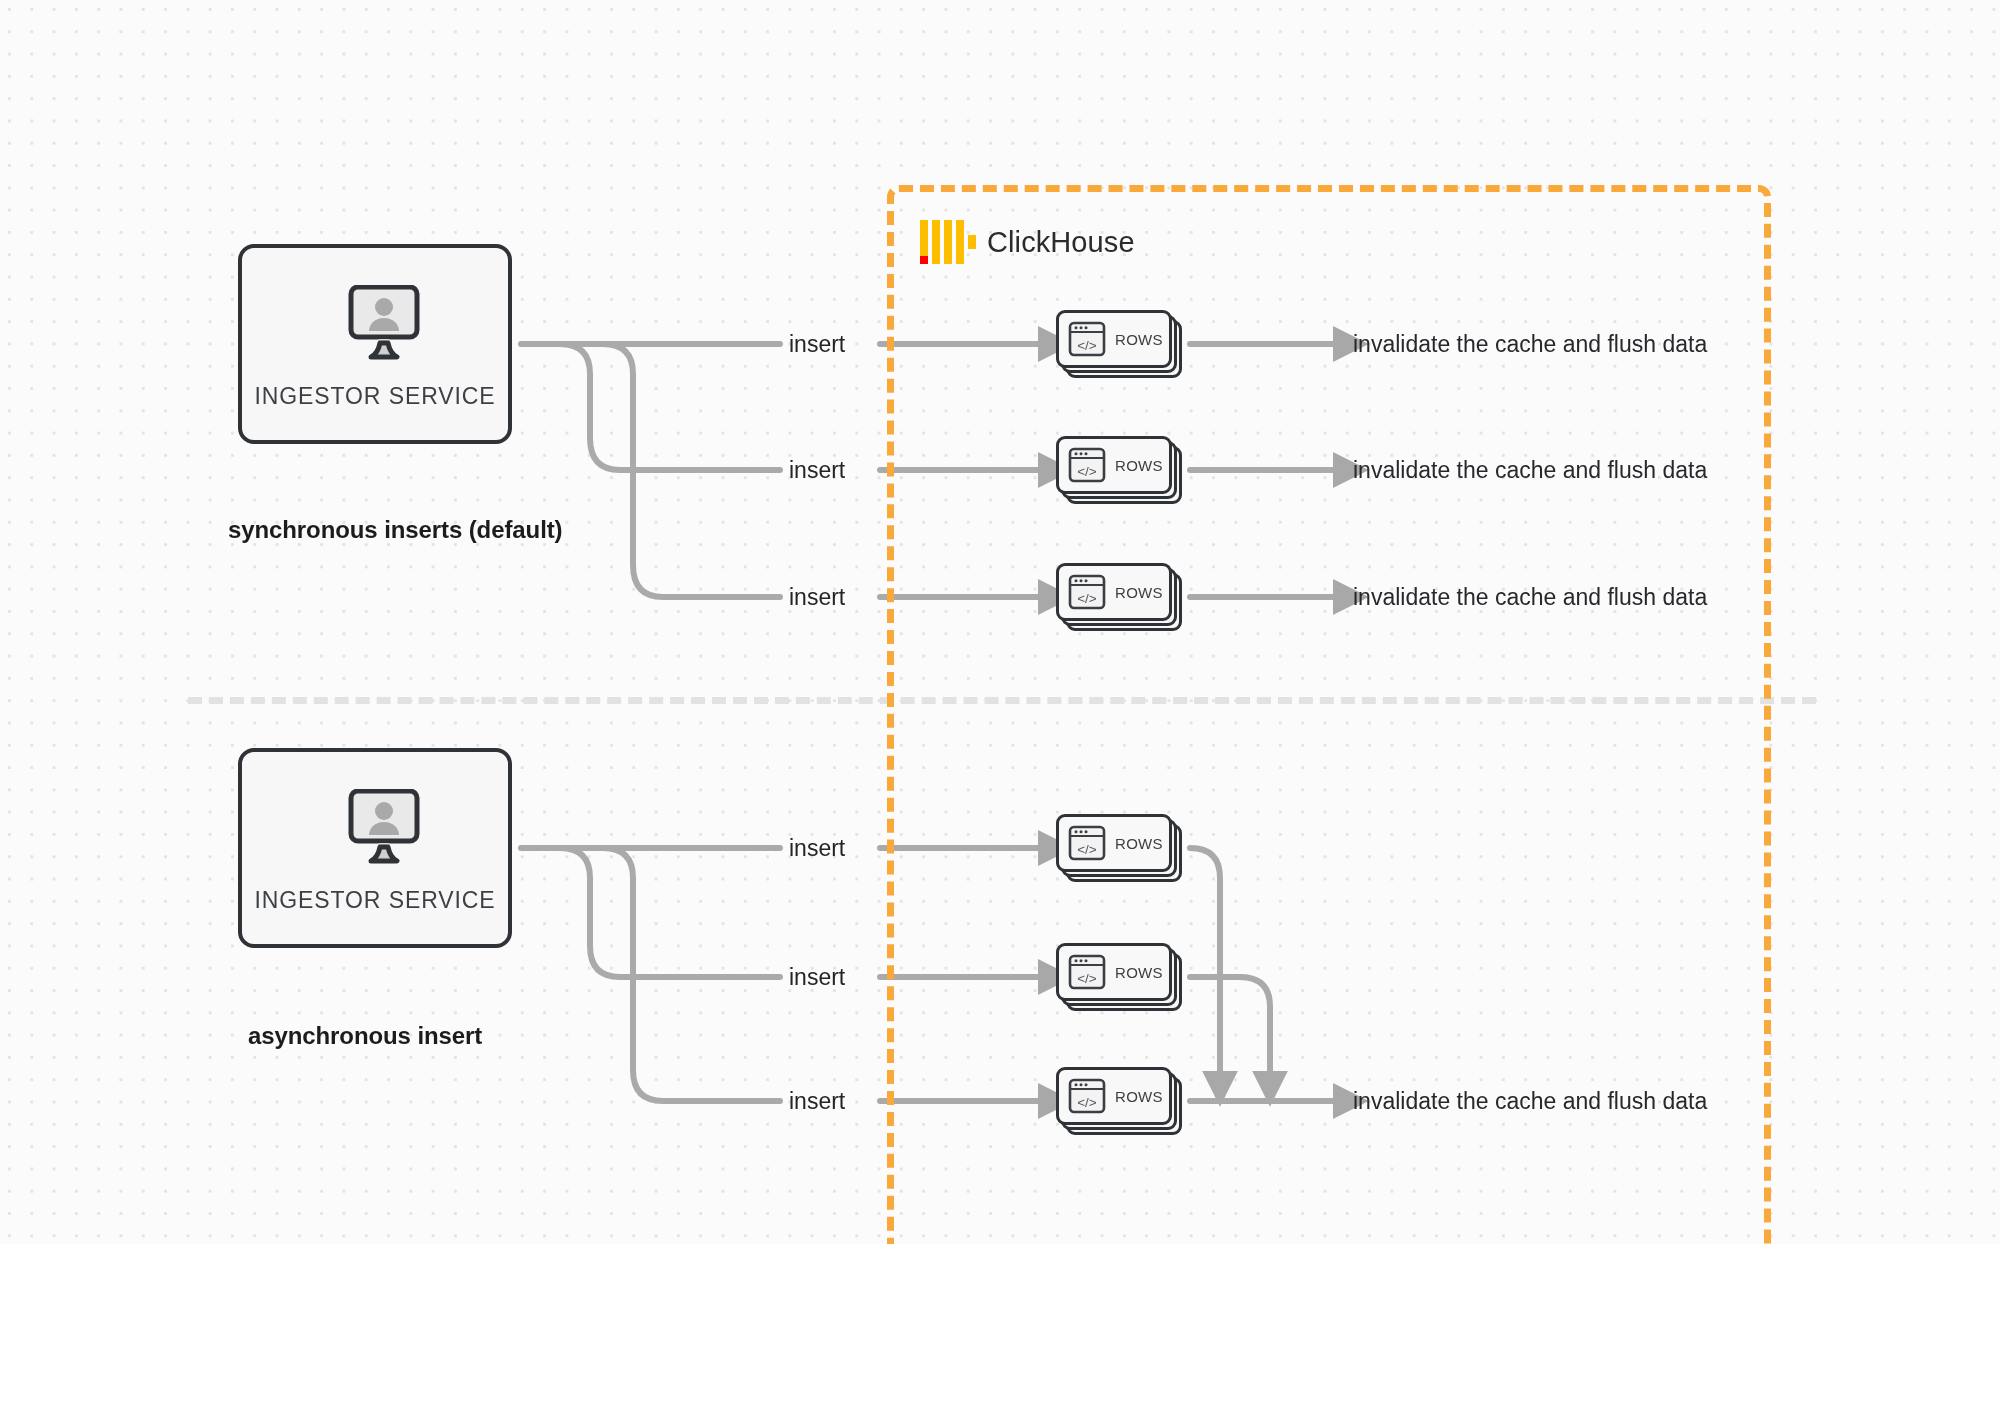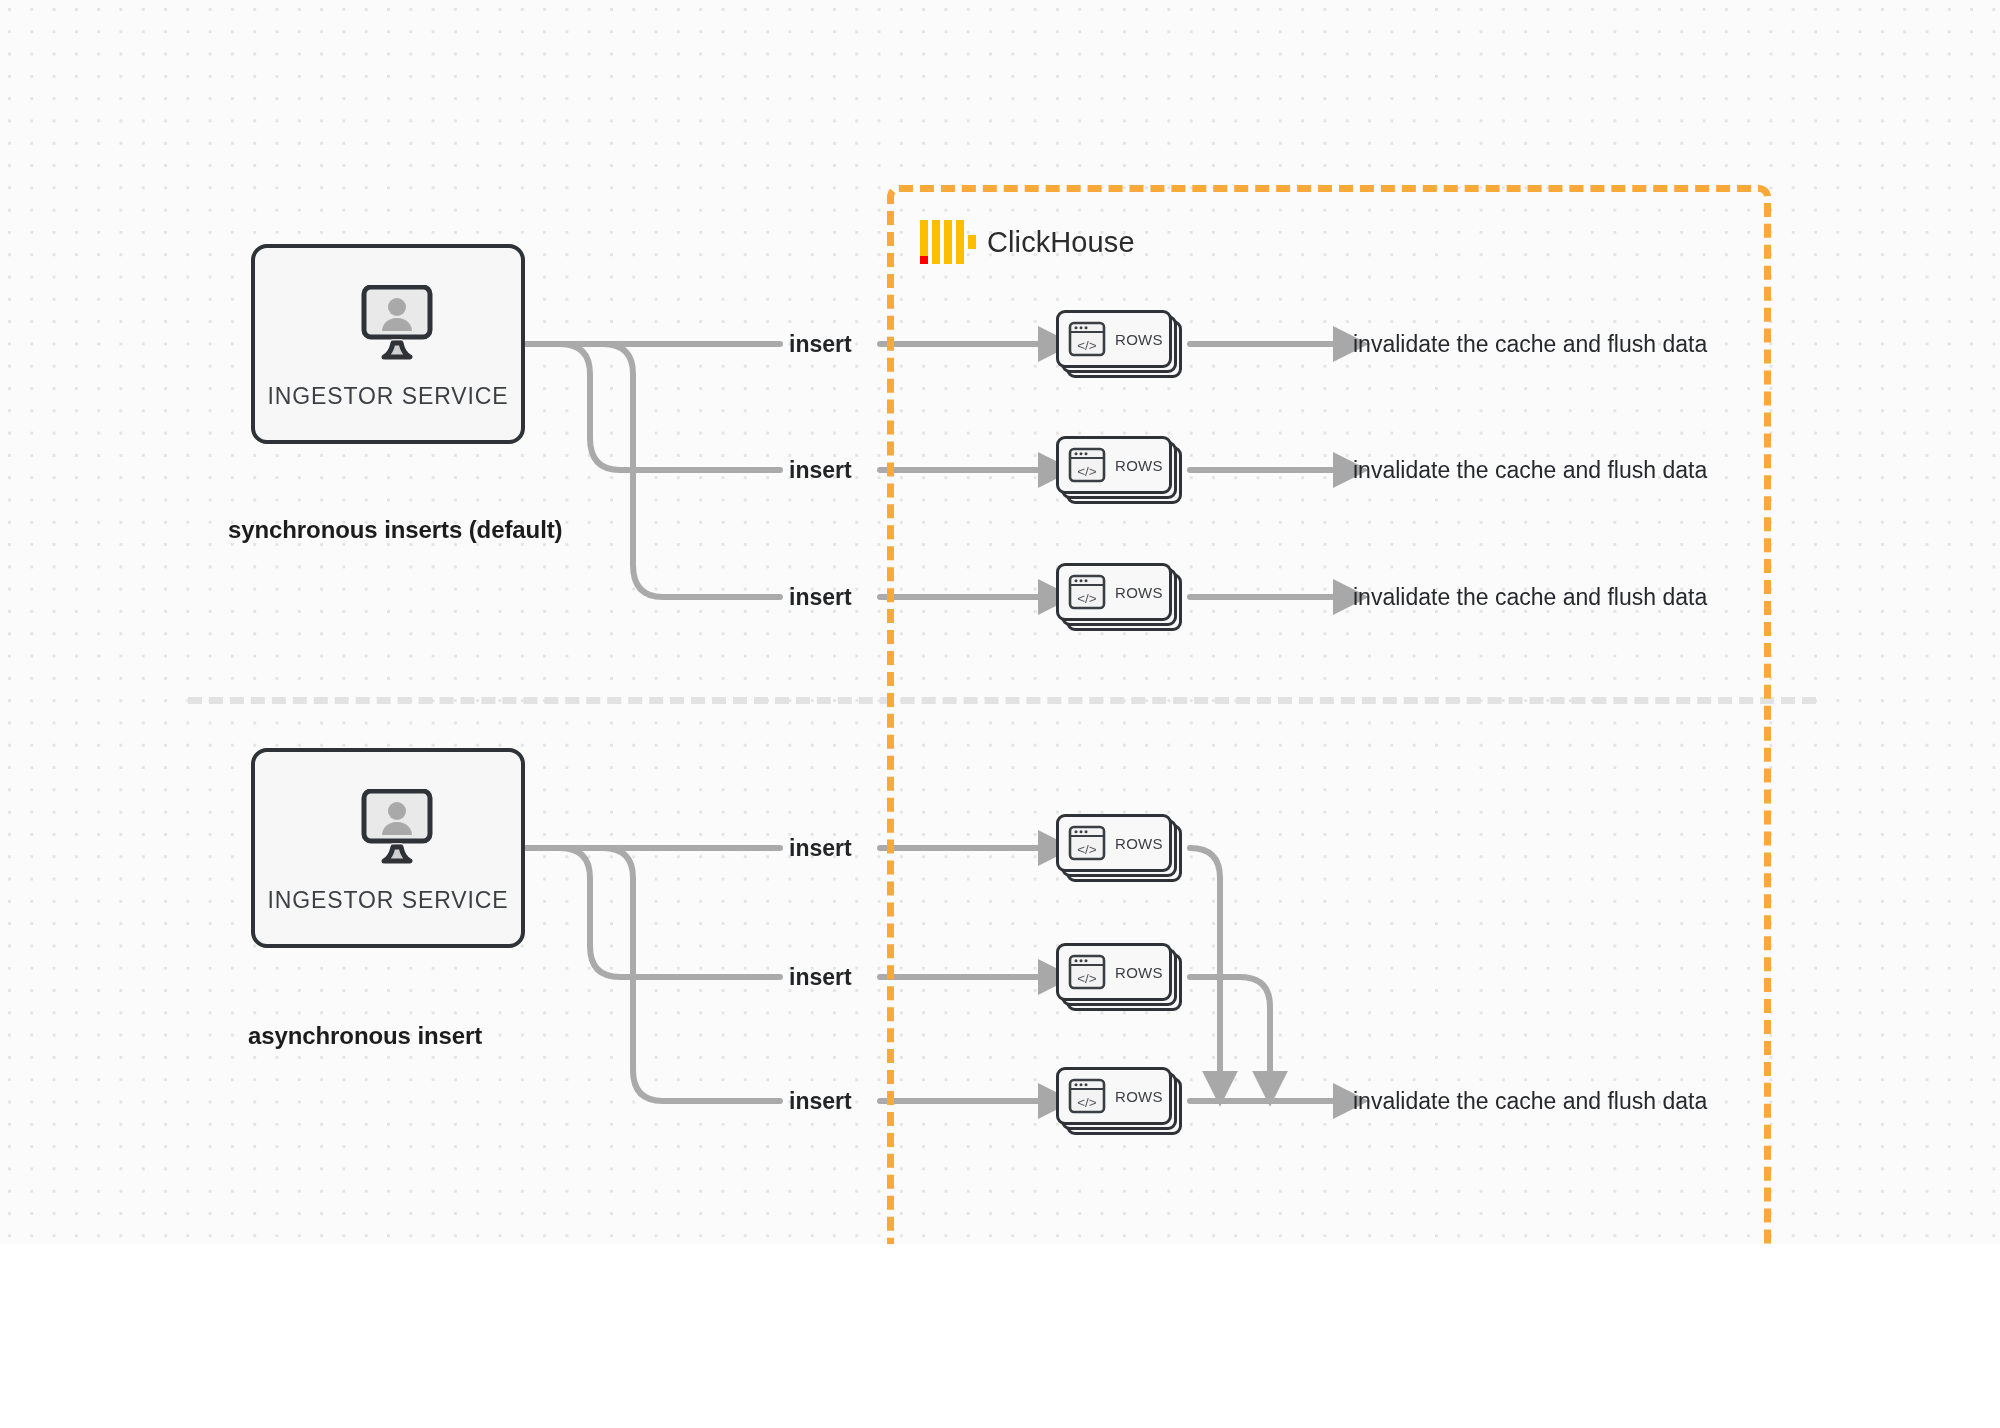--- a/index.html
+++ b/index.html
@@ -93,21 +93,20 @@
     width: 274px;
     height: 200px;
     background: #f7f7f7;
     border: 4px solid #2f3237;
     border-radius: 16px;
     box-sizing: border-box;
     display: flex;
     flex-direction: column;
     align-items: center;
     justify-content: center;
-    margin-left: 13px;
   }
   .service-box .monitor { margin-top: 6px; }
   .service-label {
     margin-top: 12px;
     font-size: 23px;
     color: #3c3f44;
     letter-spacing: 0.9px;
     white-space: nowrap;
   }
 
@@ -151,21 +150,21 @@
     letter-spacing: 0.3px;
   }
 
   
   .flow-label {
     position: absolute;
     font-size: 23px;
     color: #26282b;
     white-space: nowrap;
   }
-  .flow-label.insert { color: #222426; font-weight: bold; }
+  .flow-label.insert { color: #222426; }
 
   
   .divider {
     position: absolute;
     left: 188px;
     top: 697px;
     width: 1628px;
     height: 0;
     border-top: 7px dashed #e2e2e2;
   }

